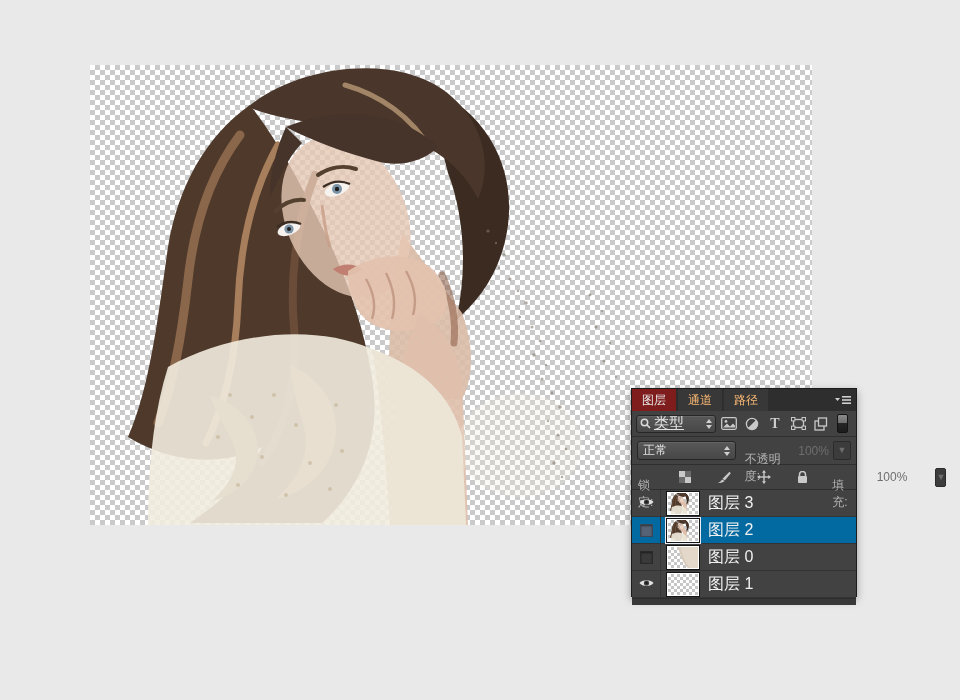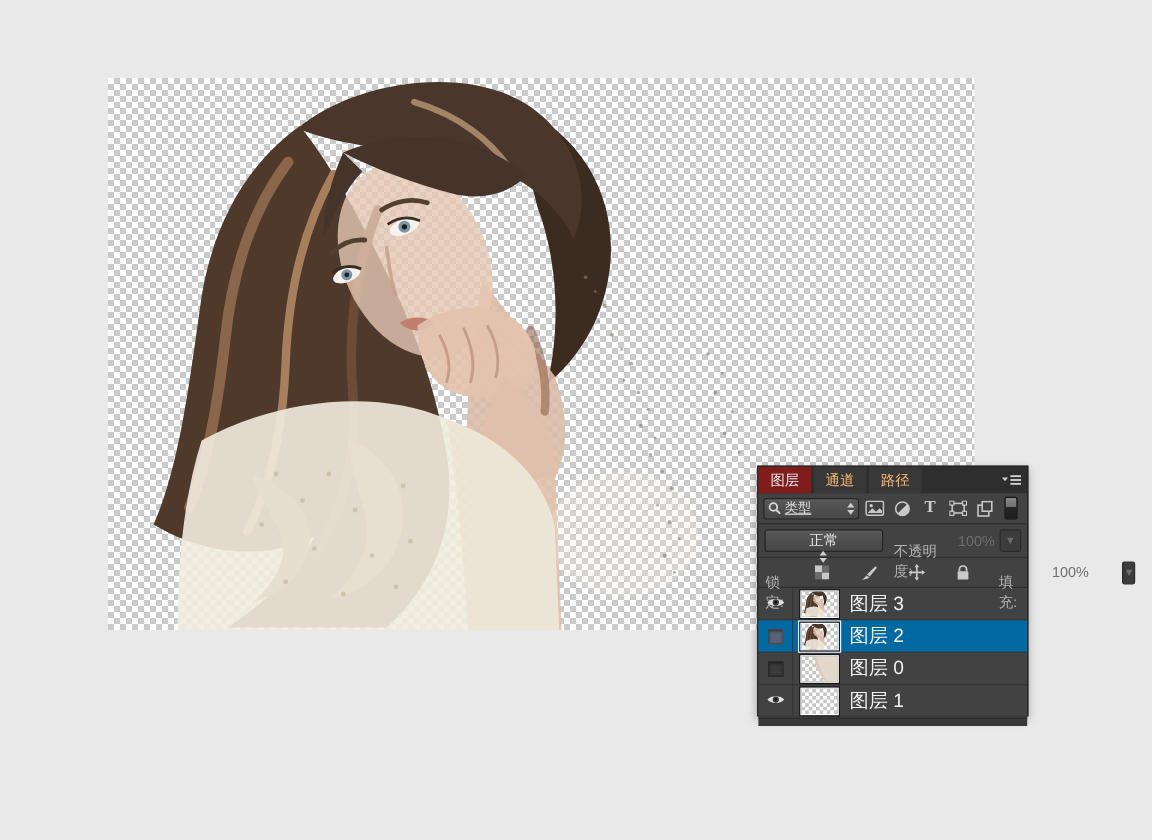--- a/index.html
+++ b/index.html
@@ -32,34 +32,33 @@
   .tab.active{background:#7f1d1d;color:#e8e8e8;}
   .panel-menu{position:absolute;right:4px;top:4px;width:18px;height:14px;display:flex;align-items:center;justify-content:center;}
 
   .filter-row{height:25px;display:flex;align-items:center;padding:0 4px;border-bottom:1px solid #2f2f2f;background:#424242;}
   .kind-select{
     width:80px;height:18px;display:flex;align-items:center;gap:3px;
     background:linear-gradient(#585858,#474747);
     border:1px solid #262626;border-radius:3px;padding:0 3px;box-sizing:border-box;
     box-shadow:inset 0 1px 0 rgba(255,255,255,.08);
   }
-  .kind-select .txt{flex:1;color:#e2e2e2;font-size:11px;text-decoration:underline;}
+  .kind-select .txt{flex:1;color:#e2e2e2;font-size:15px;text-decoration:underline;}
   .ficon{width:20px;height:18px;display:flex;align-items:center;justify-content:center;margin-left:3px;}
   .filter-toggle{
     margin-left:6px;width:11px;height:19px;border-radius:2px;
     background:linear-gradient(#8a8a8a 0%,#6f6f6f 45%,#262626 46%,#1c1c1c 100%);
     border:1px solid #141414;box-sizing:border-box;
   }
   .blend-row{height:27px;display:flex;align-items:center;padding:0 5px;border-bottom:1px solid #2f2f2f;}
   .blend-select{
     width:104px;height:19px;display:flex;align-items:center;
     background:linear-gradient(#585858,#474747);
     border:1px solid #262626;border-radius:3px;padding:0 5px;box-sizing:border-box;
     box-shadow:inset 0 1px 0 rgba(255,255,255,.08);
-    flex-direction:column;
   }
   .blend-select .txt{flex:1;color:#e2e2e2;font-size:12px;}
   .ctl-label{color:#b4b4b4;margin-left:9px;font-size:12px;margin-top:34px;}
   .ctl-value{color:#6e6e6e;margin-left:5px;font-size:12px;}
   .val-btn{
     margin-left:4px;width:17px;height:17px;border:1px solid #2b2b2b;border-radius:2px;
     background:#3c3c3c;color:#6e6e6e;display:flex;align-items:center;justify-content:center;
     font-size:9px;line-height:1;
   }
   .lock-row{height:24px;display:flex;align-items:center;padding:0 5px;border-bottom:1px solid #2f2f2f;gap:24px;}

